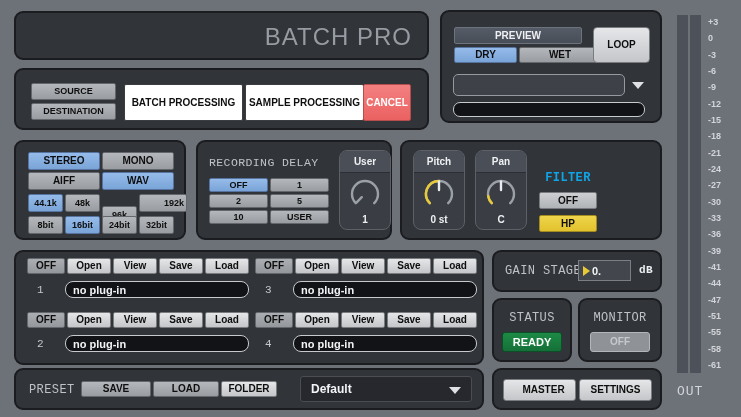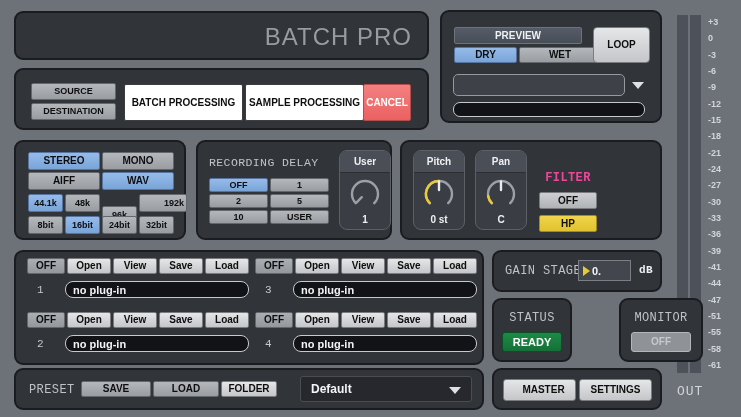--- a/index.html
+++ b/index.html
@@ -151,21 +151,21 @@
     </div>
     <div class="knob" style="left:73px;top:8px;">
       <div class="knob-head">Pan</div>
       <svg width="40" height="40" viewBox="0 0 40 40">
         <path d="M 10.8 29.2 A 13 13 0 1 1 29.2 29.2" fill="none" stroke="#9ba0a7" stroke-width="2.4" stroke-linecap="round"></path>
         <path d="M 10.8 29.2 A 13 13 0 0 1 7.2 22" fill="none" stroke="#e8ca39" stroke-width="2.4" stroke-linecap="round"></path>
         <line x1="20" y1="7.5" x2="20" y2="16" stroke="#e9ebee" stroke-width="2.4" stroke-linecap="round"></line>
       </svg>
       <div class="knob-val">C</div>
     </div>
-    <div class="lbl" style="left:137px;top:29px;width:58px;text-align:center;color:#ec4899;font-weight:bold;">FILTER</div>
+    <div class="lbl" style="left:137px;top:29px;width:58px;text-align:center;color:#0ea5e9;font-weight:bold;">FILTER</div>
     <div class="btn silver" style="left:137px;top:50px;width:58px;height:17px;">OFF</div>
     <div class="btn yellow" style="left:137px;top:73px;width:58px;height:17px;">HP</div>
   </div>
 
   <div class="p" style="left:14px;top:250px;width:470px;height:115px;">
 
     <div class="btn dim" style="left:11px;top:6px;width:38px;height:16px;">OFF</div>
     <div class="btn lite" style="left:51px;top:6px;width:44px;height:16px;">Open</div>
     <div class="btn lite" style="left:97px;top:6px;width:44px;height:16px;">View</div>
     <div class="btn lite" style="left:143px;top:6px;width:44px;height:16px;">Save</div>
@@ -205,21 +205,21 @@
       <span style="color:#f2f3f5;font-weight:bold;font-size:11px;margin-left:2px;">0.</span>
     </div>
     <div class="lbl" style="left:145px;top:12px;color:#eef0f2;font-weight:bold;font-size:11px;">dB</div>
   </div>
 
   <div class="p" style="left:492px;top:298px;width:80px;height:64px;">
     <div class="lbl" style="left:0;top:11px;width:100%;text-align:center;">STATUS</div>
     <div class="btn green" style="left:8px;top:32px;width:60px;height:20px;">READY</div>
   </div>
 
-  <div class="p" style="left:578px;top:298px;width:84px;height:64px;margin-left:41px;">
+  <div class="p" style="left:578px;top:298px;width:84px;height:64px;">
     <div class="lbl" style="left:0;top:11px;width:100%;text-align:center;">MONITOR</div>
     <div class="btn ghost" style="left:10px;top:32px;width:60px;height:20px;border-radius:3px;">OFF</div>
   </div>
 
   <div class="p" style="left:14px;top:368px;width:470px;height:42px;">
     <div class="lbl" style="left:13px;top:13px;">PRESET</div>
     <div class="btn" style="left:65px;top:11px;width:70px;height:16px;">SAVE</div>
     <div class="btn" style="left:137px;top:11px;width:66px;height:16px;">LOAD</div>
     <div class="btn lite" style="left:205px;top:11px;width:56px;height:16px;">FOLDER</div>
     <div class="select-dark" style="left:284px;top:6px;width:172px;height:26px;">

